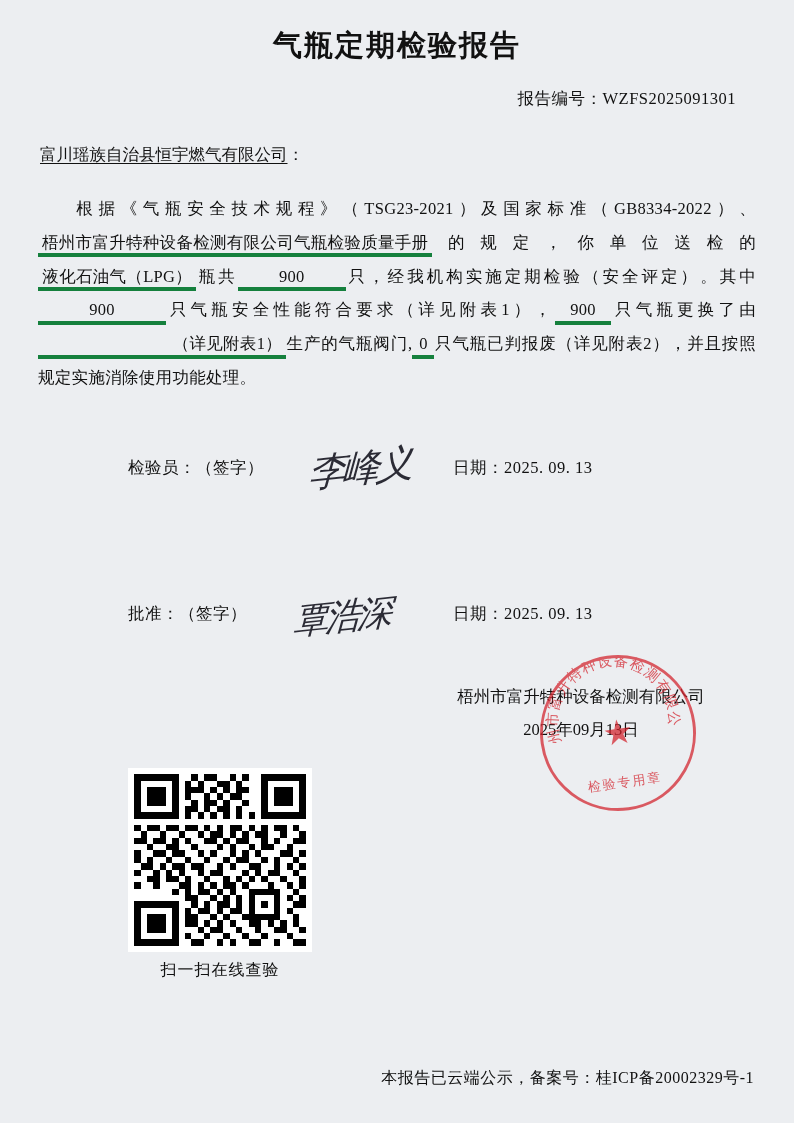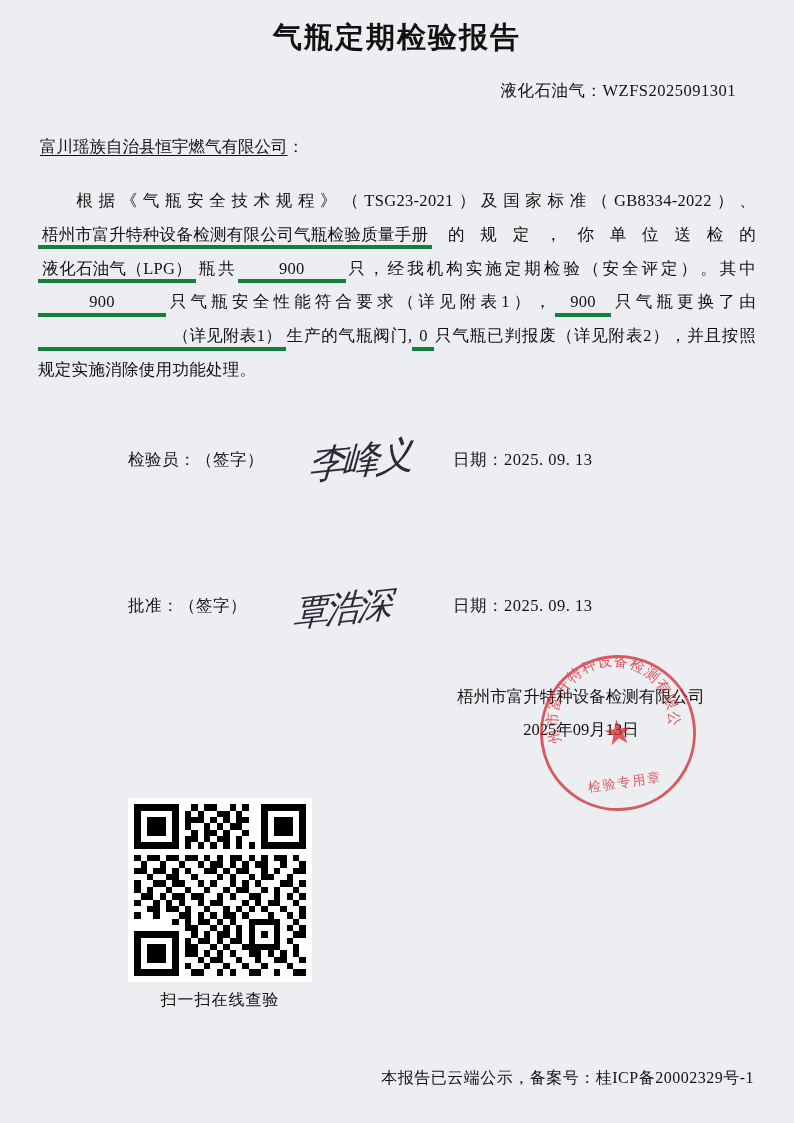--- a/index.html
+++ b/index.html
@@ -13,21 +13,21 @@
     font-family: "Liberation Serif", "DejaVu Serif", serif;
     color: #111;
     position: relative;
     overflow: hidden;
   }
   .page {
     position: relative;
     width: 794px;
     height: 1123px;
     box-sizing: border-box;
-    padding: 0 38px;
+    padding: 8px 38px;
   }
   .doc-title {
     text-align: center;
     font-size: 29px;
     font-weight: bold;
     letter-spacing: 2px;
     padding-top: 18px;
     font-family: "Liberation Sans", "DejaVu Sans", sans-serif;
   }
   .report-no {
@@ -157,21 +157,21 @@
   .seal svg text {
     fill: #d3202a;
     font-size: 14.5px;
     font-family: "Liberation Sans", sans-serif;
     letter-spacing: 1px;
   }
 
   .qr-wrap {
     position: absolute;
     left: 128px;
-    top: 798px;
+    top: 768px;
     width: 184px;
     text-align: center;
   }
   .qr {
     width: 184px;
     height: 184px;
     background: #fff;
     padding: 0;
     box-sizing: border-box;
     display: block;
@@ -194,21 +194,21 @@
   }
 </style>
 </head>
 <body>
 
 <div class="page">
 
   <div class="doc-title">气瓶定期检验报告</div>
 
   <div class="report-no">
-    <span>液化石油气：</span><span>WZFS2025091301</span>
+    <span>报告编号：</span><span>WZFS2025091301</span>
   </div>
 
   <div class="recipient">
     <span class="u">富川瑶族自治县恒宇燃气有限公司</span><span>：</span>
   </div>
 
   <div class="body-text">
     <span class="indent"></span><span>根据《气瓶安全技术规程》（TSG23-2021）及国家标准（GB8334-2022）、</span><span class="fill w-manual">梧州市富升特种设备检测有限公司气瓶检验质量手册</span><span>的规定，你单位送检的</span><span class="fill w-gas">液化石油气（LPG）</span><span>瓶共</span><span class="fill w-count">900</span><span>只，经我机构实施定期检验（安全评定）。其中</span><span class="fill w-count2">900</span><span>只气瓶安全性能符合要求（详见附表1），</span><span class="fill w-count3">900</span><span>只气瓶更换了由</span><span class="fill w-valve">（详见附表1）</span><span>生产的气瓶阀门,</span><span class="fill w-zero">0</span><span>只气瓶已判报废（详见附表2），并且按照规定实施消除使用功能处理。</span>
   </div>
 

